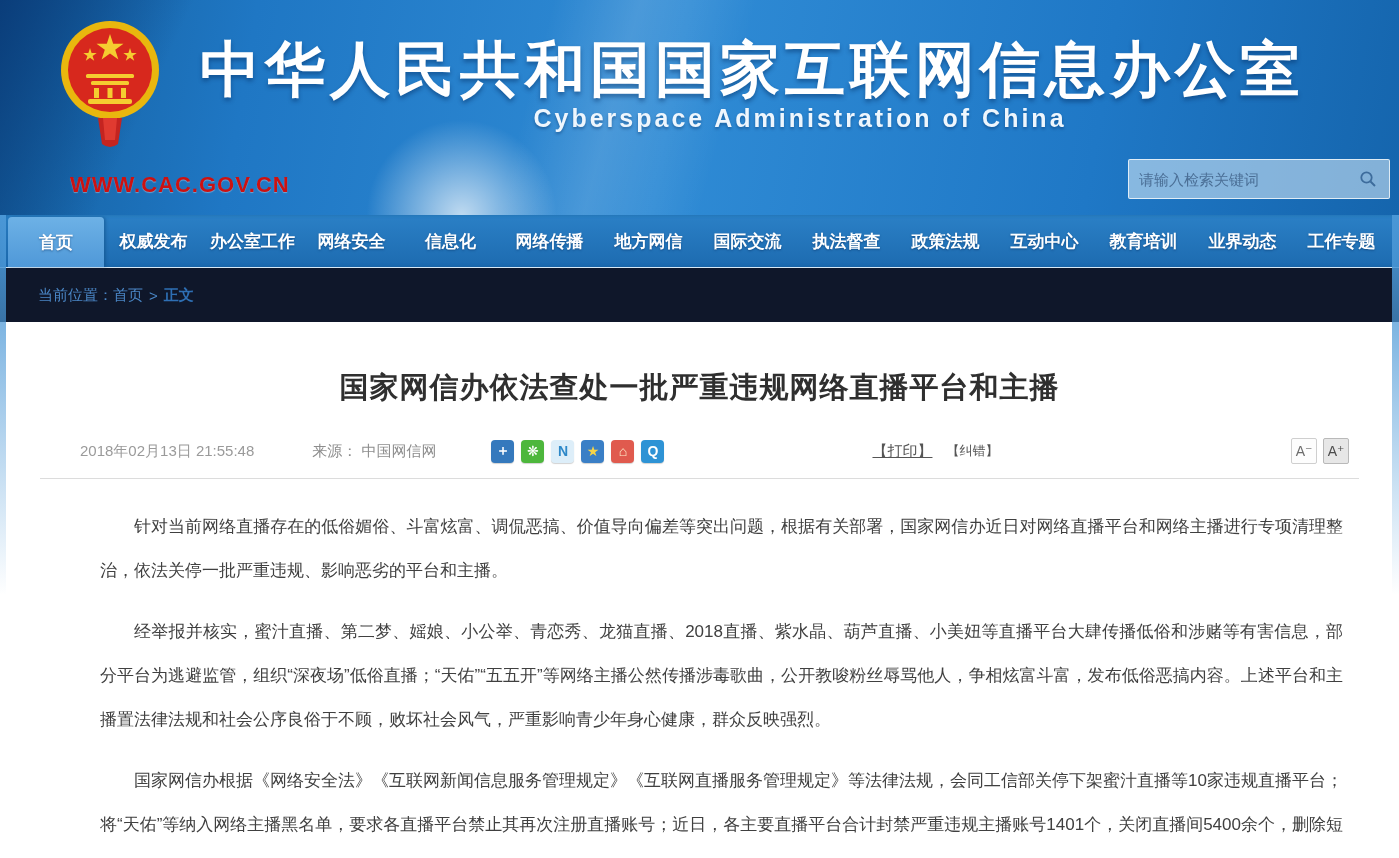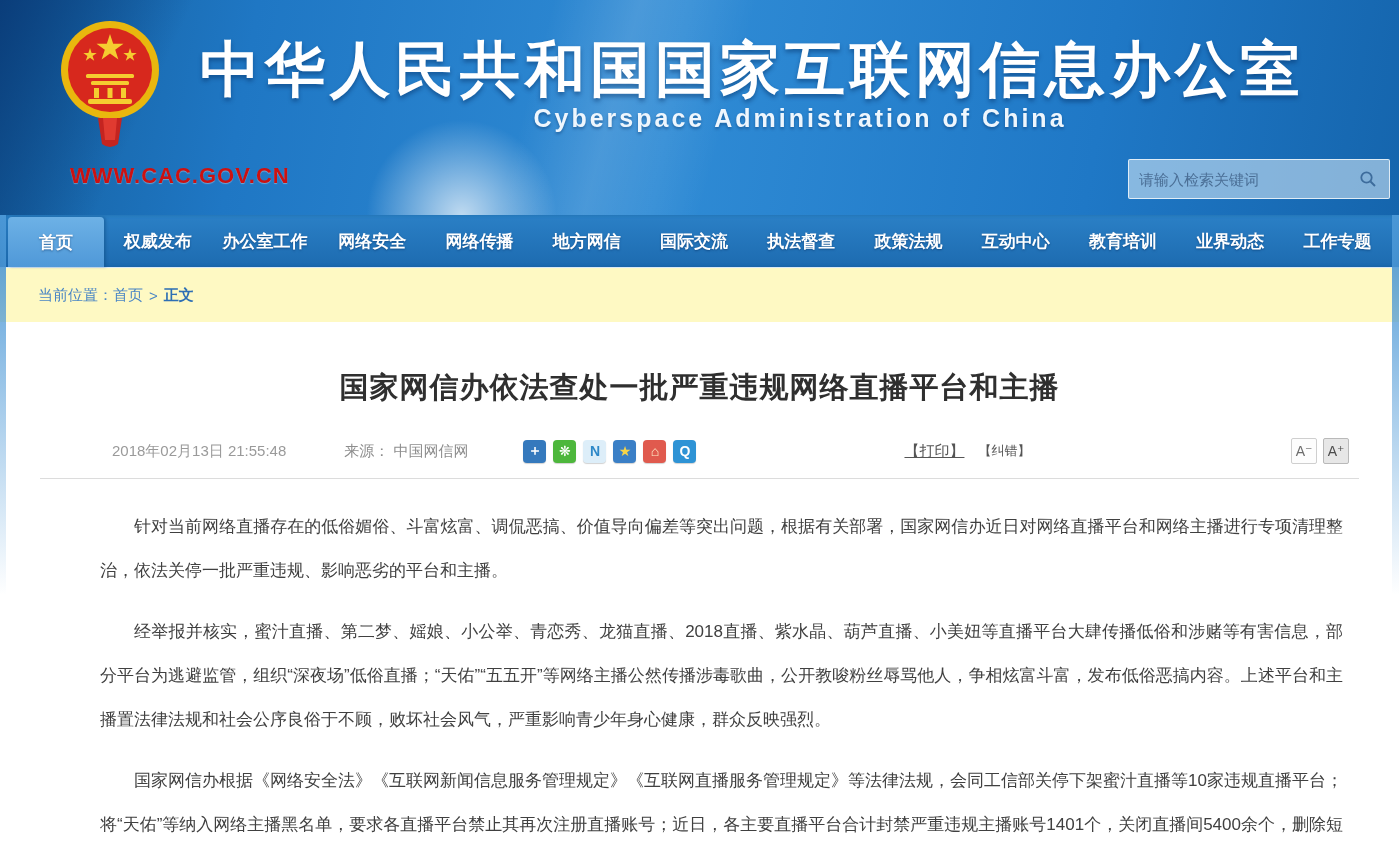--- a/index.html
+++ b/index.html
@@ -15,21 +15,21 @@
       linear-gradient(105deg, transparent 38%, rgba(255,255,255,.14) 44%, transparent 52%),
       linear-gradient(100deg, #15609f 0%, #1f77c4 18%, #2f8bd5 48%, #1f78c6 78%, #1565ad 100%);
     overflow:hidden; }
   .emblem { position:absolute; left:60px; top:18px; }
   .site-title-cn { position:absolute; left:200px; top:30px; width:1195px;
     color:#fff; font-size:60px; font-weight:bold; letter-spacing:5px;
     text-shadow:0 3px 4px rgba(0,40,90,.45); white-space:nowrap; }
   .site-title-en { position:absolute; left:205px; top:104px; width:1190px;
     text-align:center; color:#eef6fd; font-size:25px; font-weight:bold;
     letter-spacing:3px; text-shadow:0 2px 3px rgba(0,40,90,.4); }
-  .site-url { position:absolute; left:70px; top:163px; color:#cc1111;
+  .site-url { position:absolute; left:70px; top:172px; color:#cc1111;
     font-size:22px; font-weight:bold; letter-spacing:1px;
     text-shadow:0 1px 1px rgba(255,255,255,.35); }
   .search-box { position:absolute; right:9px; top:159px; width:262px; height:40px;
     background:rgba(222,238,250,.55); border:1px solid rgba(255,255,255,.75);
     border-radius:2px; display:flex; align-items:center; padding:0 10px; }
   .search-input { flex:1; border:none; outline:none; background:transparent;
     font-size:15px; color:#33587e; }
   .search-input::placeholder { color:#4b6f96; }
   .search-btn { width:22px; height:22px; cursor:pointer; display:flex;
     align-items:center; justify-content:center; }
@@ -40,33 +40,33 @@
     box-shadow:inset 6px 0 6px -4px #0d4a86, inset -4px 0 6px -4px #0d4a86; }
   .nav-item { flex:1; display:flex; align-items:center; justify-content:center;
     color:#fff; font-size:17px; font-weight:bold; cursor:pointer;
     text-shadow:0 1px 2px rgba(0,40,90,.5); white-space:nowrap; }
   .nav-item.active { flex:0 0 96px;
     background:linear-gradient(#6db1e6, #4f98d8);
     border-radius:4px 4px 0 0; margin-top:2px;
     box-shadow:2px 0 3px rgba(10,60,110,.35); }
 
   
-  .breadcrumb-bar { height:55px; background:#fef9c3;
+  .breadcrumb-bar { height:55px; background:#0f172a;
     border-top:1px solid #d8e9f6; display:flex; align-items:center;
     padding-left:38px; font-size:15px; color:#4a86c5; }
   .breadcrumb-bar .crumb-link { color:#4a86c5; cursor:pointer; }
   .breadcrumb-bar .crumb-sep { margin:0 6px; color:#4a86c5; }
   .breadcrumb-bar .crumb-current { color:#2e6fb4; font-weight:bold; cursor:pointer; }
 
   
   .article { position:relative; background:#fff; }
   .article-title { margin-top:46px; text-align:center; color:#2f2f2f;
     font-size:29px; font-weight:bold; letter-spacing:1px; }
   .meta-row { display:flex; align-items:center; margin-top:30px;
-    padding:0 50px 0 112px; font-size:15px; color:#999; height:26px; }
+    padding:0 50px 0 80px; font-size:15px; color:#999; height:26px; }
   .meta-date { color:#9a9a9a; }
   .meta-source { margin-left:58px; color:#8d8d8d; }
   .share-bar { display:flex; margin-left:55px; gap:7px; }
   .share-ic { width:23px; height:23px; border-radius:4px; display:flex;
     align-items:center; justify-content:center; font-size:14px; font-weight:bold;
     cursor:pointer; box-shadow:0 1px 1px rgba(0,0,0,.18); }
   .meta-print { margin-left:208px; color:#555; cursor:pointer; font-size:15px;text-decoration:underline; }
   .meta-correct { margin-left:14px; color:#555; cursor:pointer; font-size:13px; }
   .font-btns { margin-left:auto; display:flex; gap:6px; }
   .font-btn { width:26px; height:26px; border:1px solid #cfcfcf; border-radius:2px;
@@ -120,20 +120,21 @@
         </svg>
       </span>
     </div>
   </div>
 
   <div class="nav">
     <div class="nav-item active">首页</div>
     <div class="nav-item">权威发布</div>
     <div class="nav-item">办公室工作</div>
     <div class="nav-item">网络安全</div>
+    <div class="nav-item">信息化</div>
     <div class="nav-item">网络传播</div>
     <div class="nav-item">地方网信</div>
     <div class="nav-item">国际交流</div>
     <div class="nav-item">执法督查</div>
     <div class="nav-item">政策法规</div>
     <div class="nav-item">互动中心</div>
     <div class="nav-item">教育培训</div>
     <div class="nav-item">业界动态</div>
     <div class="nav-item">工作专题</div>
   </div>

